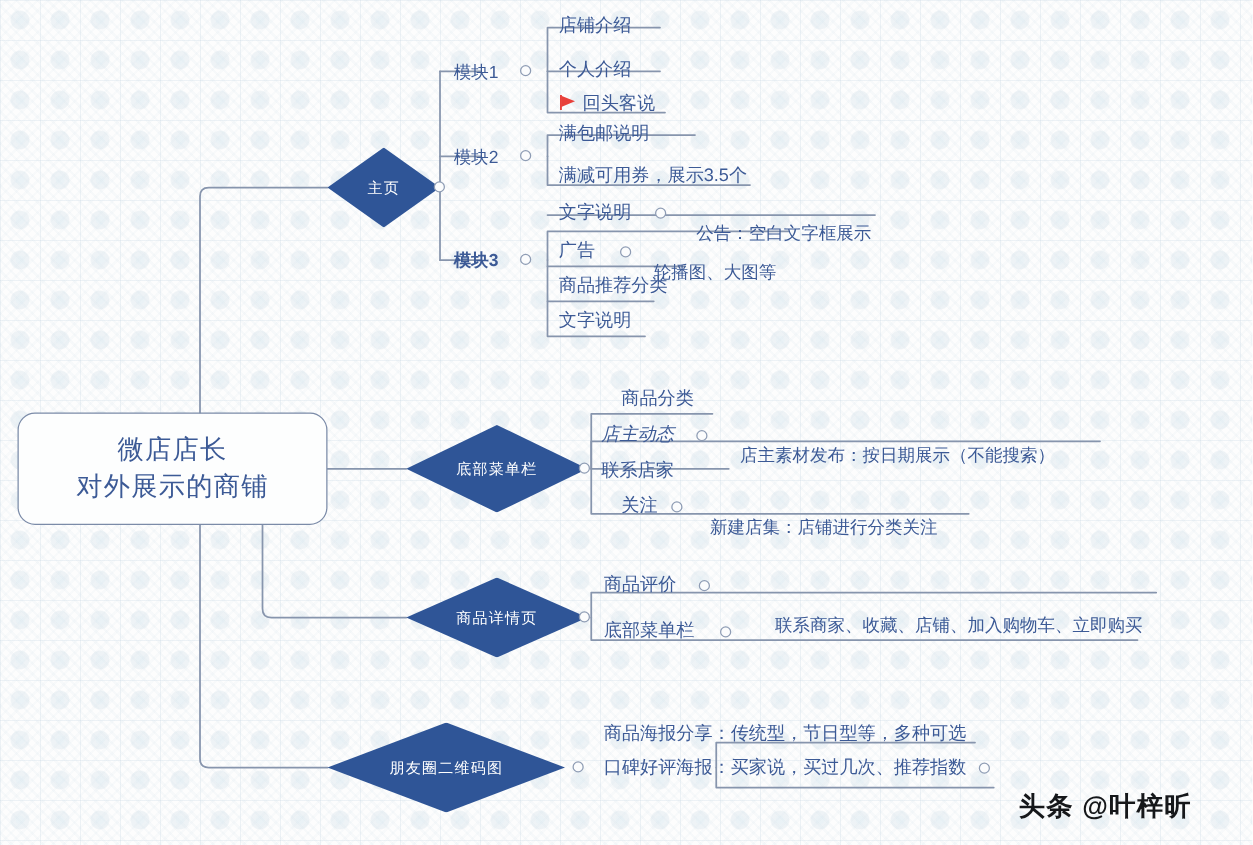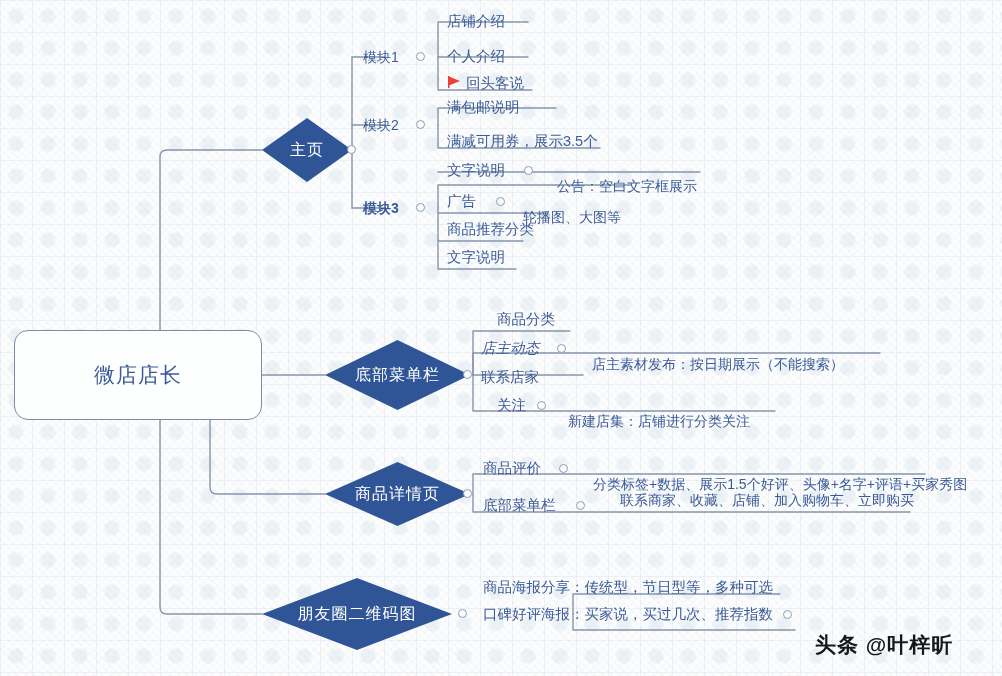--- a/index.html
+++ b/index.html
@@ -68,21 +68,21 @@
     background: #2f5597;
     clip-path: polygon(50% 0%, 100% 50%, 50% 100%, 0% 50%);
   }
   .diamond .dlabel {
     position: absolute;
     inset: 0;
     display: flex;
     align-items: center;
     justify-content: center;
     color: #ffffff;
-    font-size: 16px;
+    font-size: 12px;
     letter-spacing: 1px;
     white-space: nowrap;
   }
 
   
   .topic {
     position: absolute;
     color: #3c5a96;
     font-size: 14.5px;
     white-space: nowrap;
@@ -184,20 +184,21 @@
       <path d="M473,494 L473,474 L925,474"></path>
       <path d="M473,494 L473,512 L910,512"></path>
 
       <path d="M573,614 L573,594 L780,594"></path>
       <path d="M573,614 L573,630 L795,630"></path>
     </g>
   </svg>
 
   <div class="root-node" style="left:14px; top:330px; width:248px; height:90px;">
     <div>微店店长</div>
+    <div>对外展示的商铺</div>
   </div>
 
   <div class="diamond" style="left:262px; top:118px; width:90px; height:64px;">
     <div class="shape"></div>
     <div class="dlabel">主页</div>
   </div>
   <div class="conn-dot" style="left:347px; top:145px;"></div>
 
   <div class="diamond" style="left:325px; top:340px; width:145px; height:70px;">
     <div class="shape"></div>
@@ -256,21 +257,20 @@
   <div class="detail" style="left:592px; top:341px;">店主素材发布：按日期展示（不能搜索）</div>
 
   <div class="topic" style="left:481px; top:370px;">联系店家</div>
 
   <div class="topic" style="left:497px; top:398px;">关注</div>
   <div class="conn-dot" style="left:537px; top:401px;"></div>
   <div class="detail" style="left:568px; top:398px;">新建店集：店铺进行分类关注</div>
 
   <div class="topic" style="left:483px; top:461px;">商品评价</div>
   <div class="conn-dot" style="left:559px; top:464px;"></div>
-  <div class="detail" style="left:593px; top:461px;">分类标签+数据、展示1.5个好评、头像+名字+评语+买家秀图</div>
 
   <div class="topic" style="left:483px; top:498px;">底部菜单栏</div>
   <div class="conn-dot" style="left:576px; top:501px;"></div>
   <div class="detail" style="left:608px; top:477px;padding-left:12px;">联系商家、收藏、店铺、加入购物车、立即购买</div>
 
   <div class="topic" style="left:483px; top:607px;">口碑好评海报：买家说，买过几次、推荐指数</div>
   <div class="topic" style="left:483px; top:580px;">商品海报分享：传统型，节日型等，多种可选</div>
   <div class="conn-dot" style="left:783px; top:610px;"></div>
 
   <div class="watermark" style="left:815px; top:631px;">头条 @叶梓昕</div>

